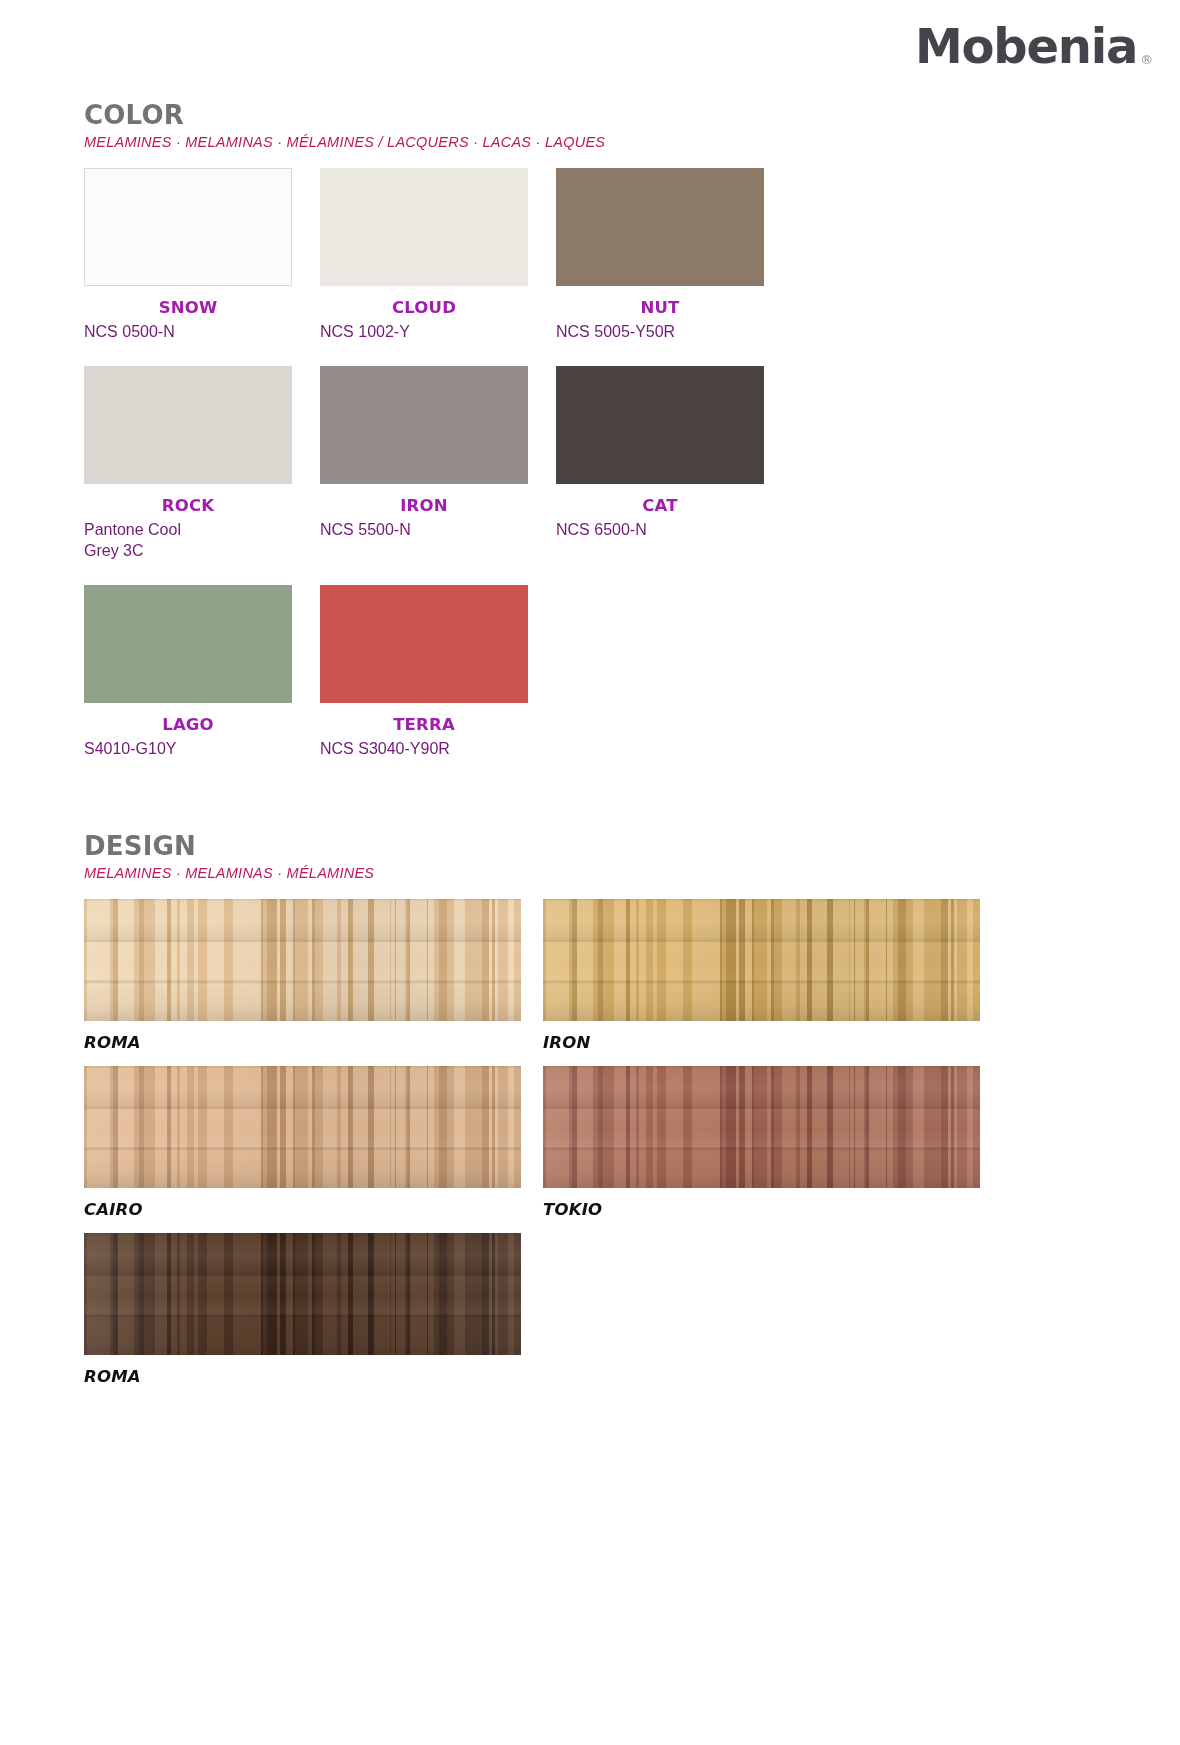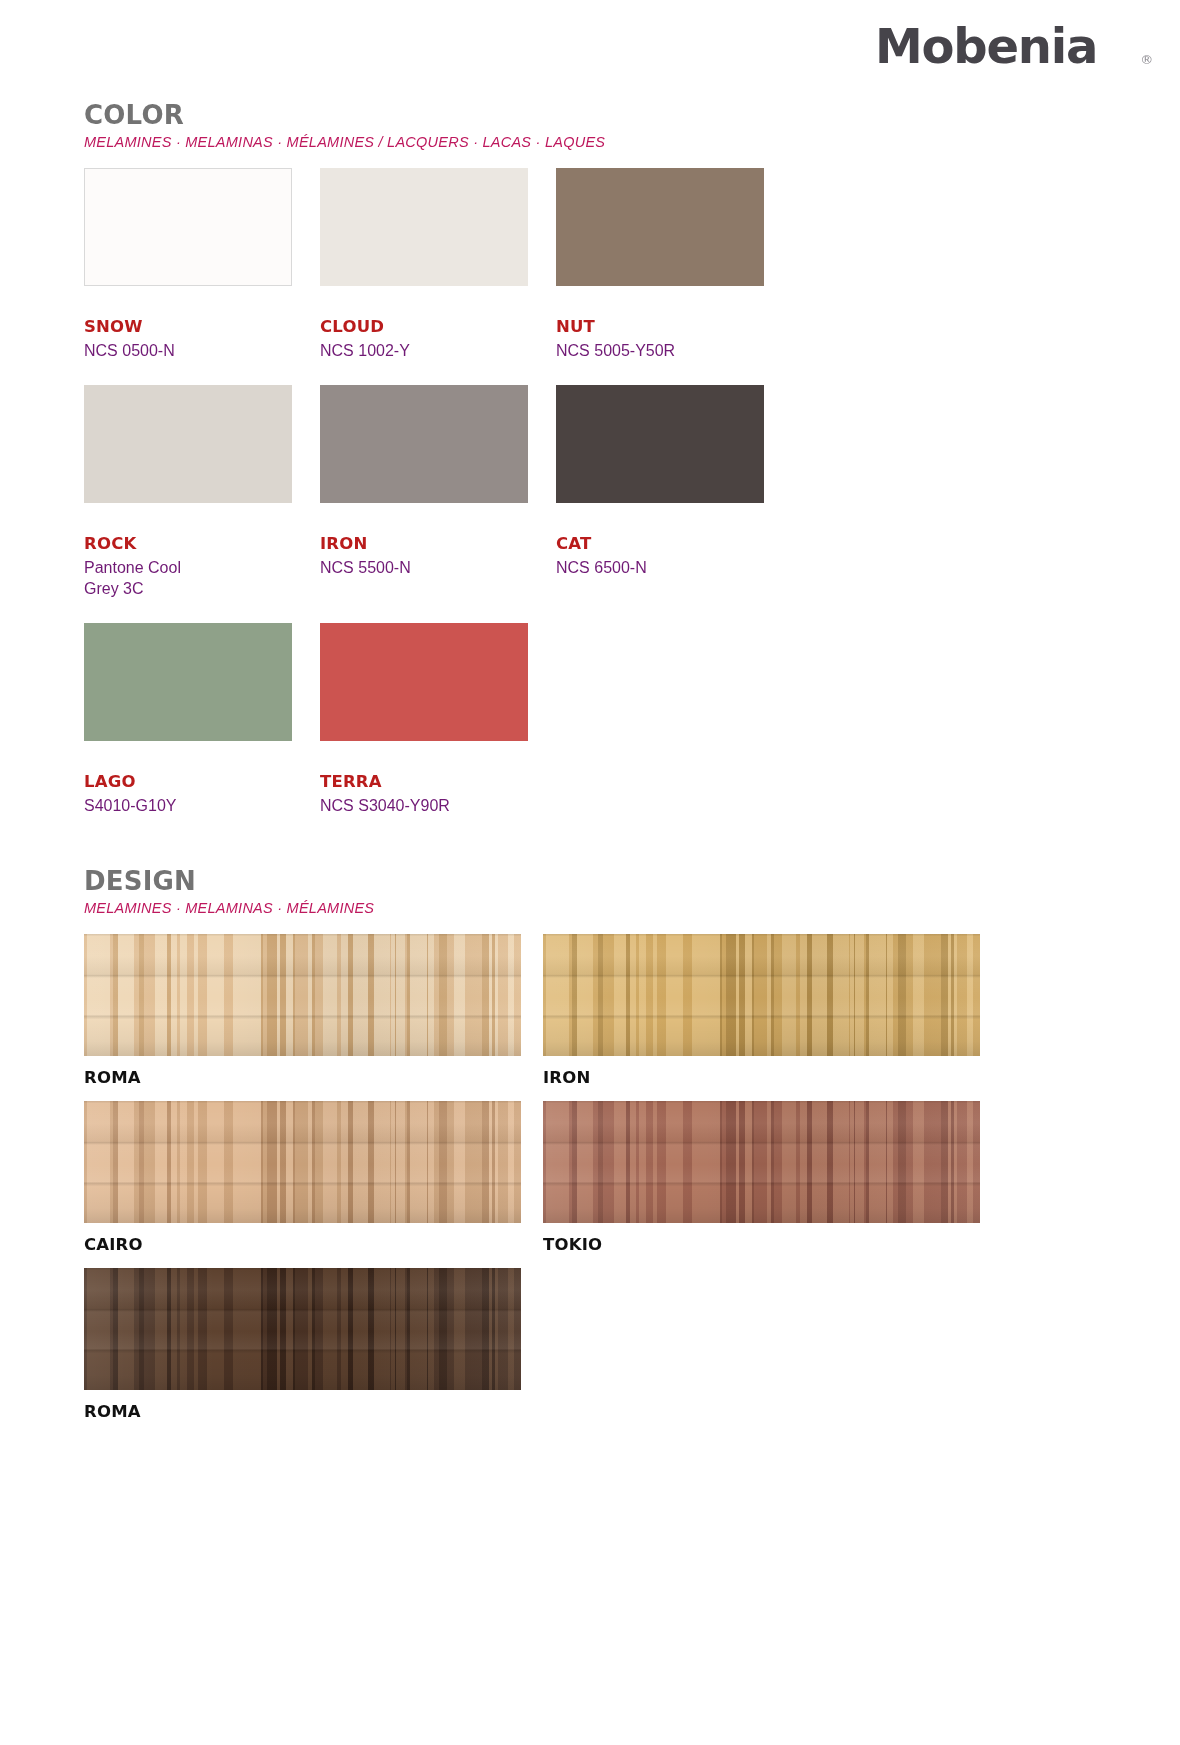--- a/index.html
+++ b/index.html
@@ -27,21 +27,20 @@
     right: 28px;
     top: 22px;
     display: flex;
     align-items: flex-start;
     font-family: "DejaVu Sans", sans-serif;
     font-weight: bold;
     font-size: 48px;
     letter-spacing: -1.2px;
     color: #46444a;
     line-height: 1;
-    gap: 40px;
   }
   .brand-reg {
     font-size: 13px;
     font-weight: normal;
     color: #8e8c92;
     margin-left: 3px;
     align-self: flex-end;
     padding-bottom: 4px;
   }
 
@@ -81,39 +80,41 @@
     display: block;
   }
   .swatch.bordered {
     box-shadow: inset 0 0 0 1px #d9d9d9;
   }
   .swatch-name {
     font-family: "DejaVu Sans", sans-serif;
     font-weight: bold;
     font-size: 16.5px;
     letter-spacing: 0.2px;
-    color: #b91c1c;
-    margin-top: 31px;
+    color: #a21caf;
+    margin-top: 12px;
+    text-align: center;
   }
   .swatch-code {
     font-size: 16px;
     color: #701a75;
     margin-top: 4px;
     line-height: 1.32;
     white-space: pre-line;
   }
 
   
   .design-section {
-    margin-top: 50px;
+    margin-top: 72px;
   }
   .wood-row {
     display: flex;
     gap: 22px;
     margin-bottom: 14px;
+    font-style: italic;
   }
   .wood-cell {
     width: 437px;
   }
   .wood-swatch {
     width: 437px;
     height: 122px;
     display: block;
     position: relative;
     overflow: hidden;

